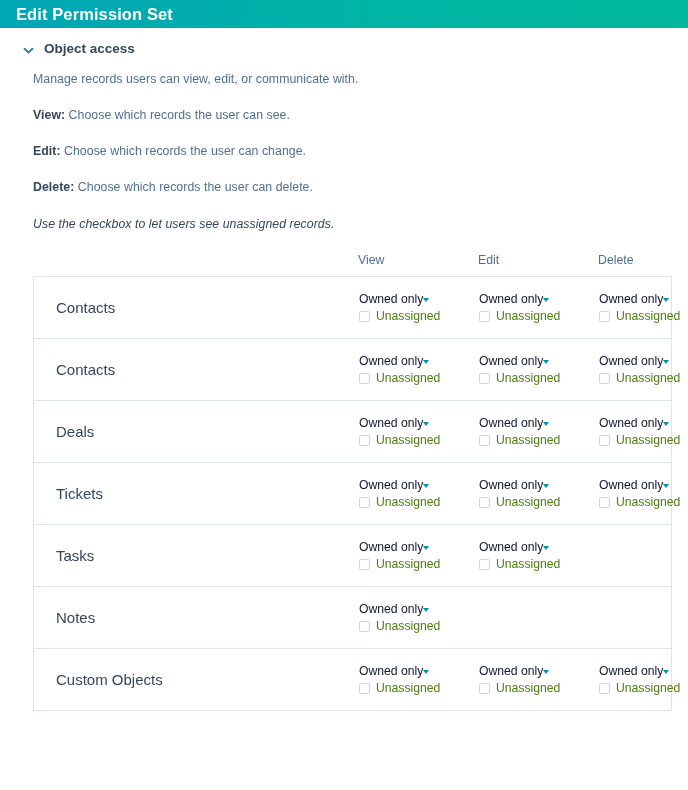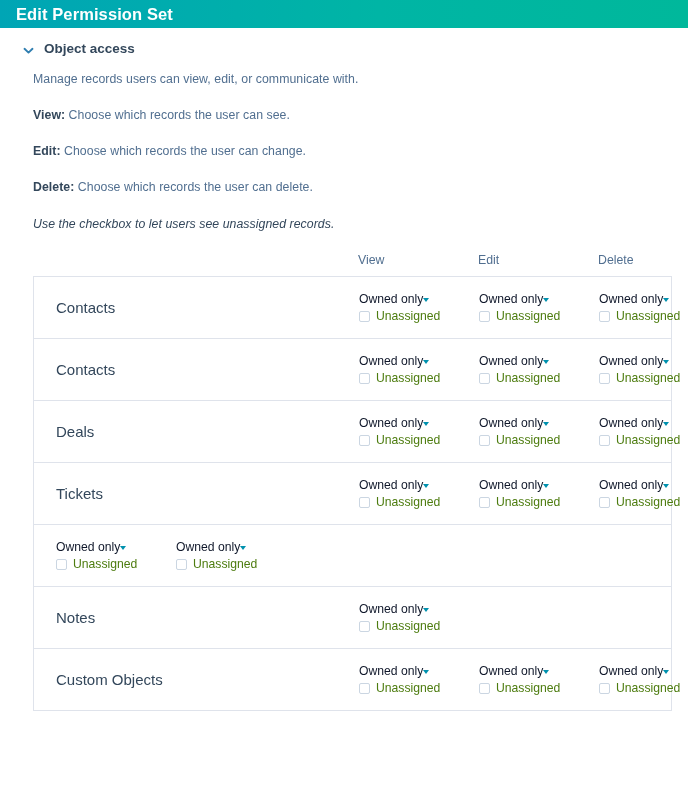--- a/index.html
+++ b/index.html
@@ -325,20 +325,21 @@
             <span>Owned only</span>
             <span class="caret"></span>
           </span>
           <label class="cbrow">
             <span class="cb-sm"></span>
             <span class="cblabel">Unassigned</span>
           </label>
         </div>
       </div>
       <div class="row">
+        <div class="namecol">Tasks</div>
         <div class="cell">
           <span class="ddl">
             <span>Owned only</span>
             <span class="caret"></span>
           </span>
           <label class="cbrow">
             <span class="cb-sm"></span>
             <span class="cblabel">Unassigned</span>
           </label>
         </div>

